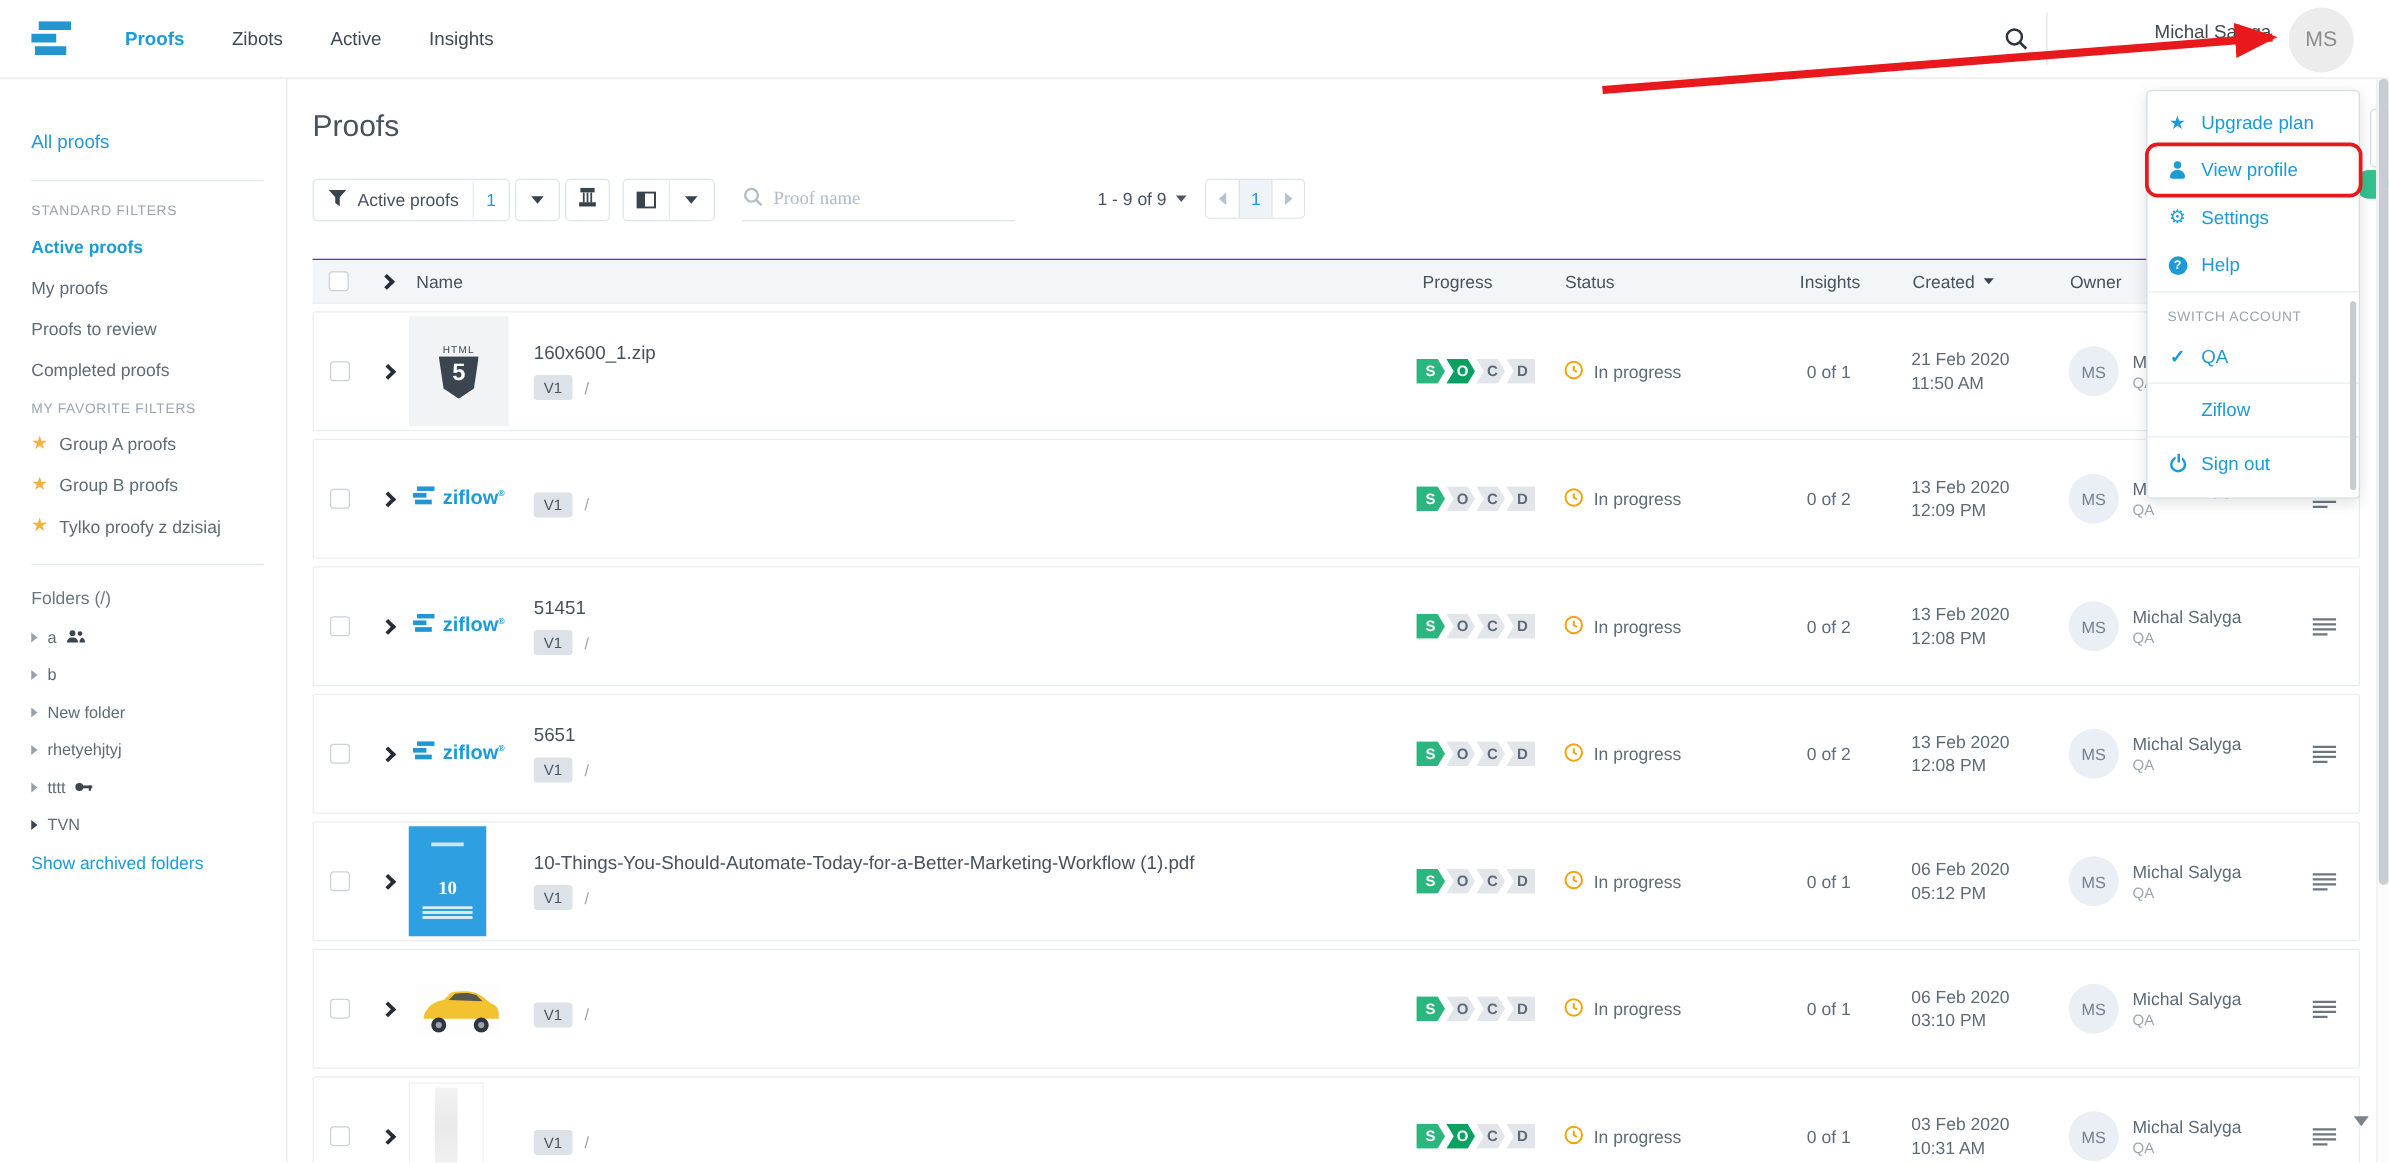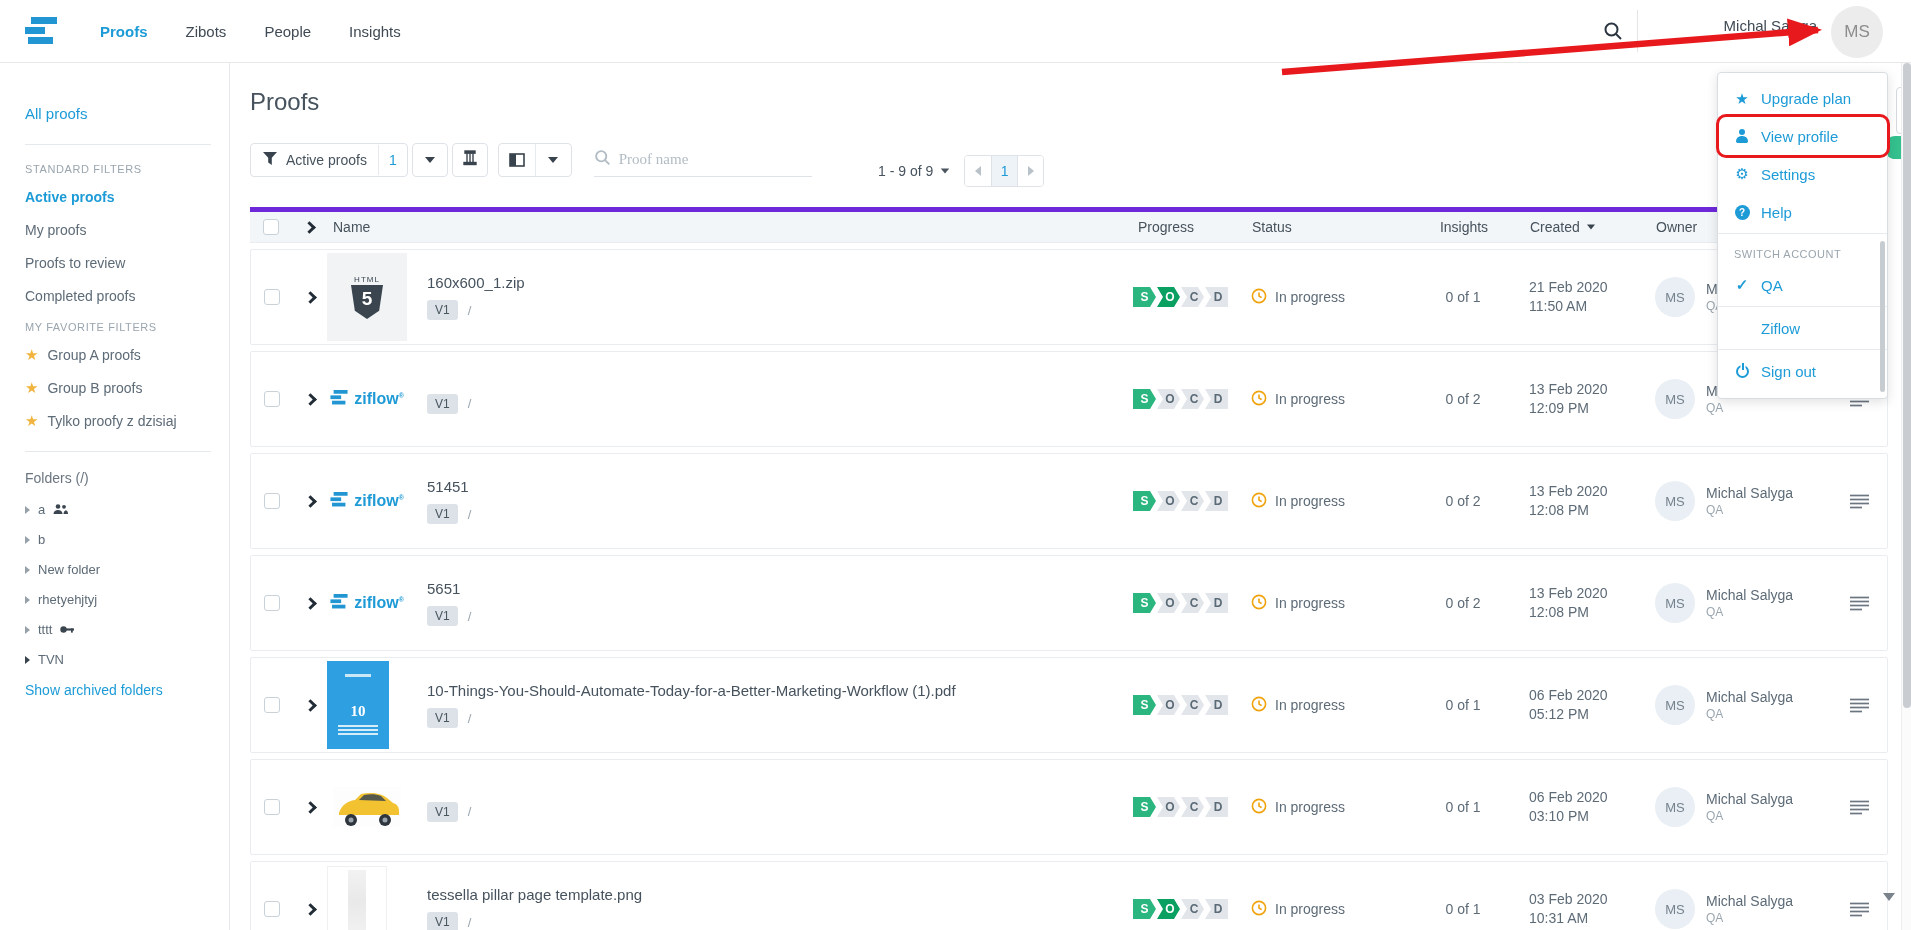--- a/index.html
+++ b/index.html
@@ -49,34 +49,34 @@
   .caret { width:0; height:0; border-left:5px solid transparent; border-right:5px solid transparent; border-top:6px solid #39434d; display:inline-block; }
   .sq-btn { width:36px; justify-content:center; margin-left:4px; }
   .group2 { margin-left:10px; }
   .group2 .half { width:36px; height:32px; display:flex; align-items:center; justify-content:center; }
   .group2 .half + .half { border-left:1px solid #e6eaee; }
   .search-field { margin-left:22px; display:flex; align-items:center; gap:8px; border-bottom:1px solid #dfe3e7;
     height:34px; width:218px; }
   .search-field input { border:none; outline:none; font-size:15px; color:#46525d; width:180px; font-family:Liberation Serif, serif; }
   .search-field input::placeholder { color:#b2bcc4; }
 
-  .pager { position:absolute; left:628px; top:12px; display:flex; align-items:center; gap:14px;text-align:center; }
+  .pager { position:absolute; left:628px; top:0; display:flex; align-items:center; gap:14px;text-align:center; }
   .pager-range { font-size:14px; color:#46525d; display:flex; align-items:center; gap:7px; cursor:pointer; }
   .pager-range .caret { border-top-color:#4a5560; transform:scale(.85); }
   .page-group { display:flex; border:1px solid #dfe3e7; border-radius:4px; overflow:hidden; }
   .page-cell { width:26px; height:30px; display:flex; align-items:center; justify-content:center; background:#fff; cursor:pointer; }
   .page-cell + .page-cell { border-left:1px solid #dfe3e7; }
   .page-cell.cur { background:#eef3f7; color:#1d9bd7; font-size:14px; }
   .pg-tri { width:0; height:0; border-top:5px solid transparent; border-bottom:5px solid transparent; }
   .pg-prev { border-right:6px solid #b9c1c9; }
   .pg-next { border-left:6px solid #b9c1c9; }
 
   
   .tgrid { display:grid; grid-template-columns:42px 34px 100px 1fr 118px 168px 88px 128px 196px 56px; align-items:center; }
-  .thead { margin-top:30px; height:36px; background:#f3f6f8; border-top:5px solid #6d28d9; border-bottom:1px solid #e9edf0; font-size:14px; color:#46525d; }
+  .thead { margin-top:30px; height:36px; background:#f3f6f8; border-top:1px solid #6d28d9; border-bottom:1px solid #e9edf0; font-size:14px; color:#46525d; }
   .checkbox { width:16px; height:16px; background:#fff; border:1px solid #c9d2d9; border-radius:3px; display:inline-block; cursor:pointer; }
   .chev { width:9px; height:9px; border-top:3px solid #222d37; border-right:3px solid #222d37; transform:rotate(45deg); display:inline-block; cursor:pointer; }
   .c-center { display:flex; justify-content:center; }
   .h-name { padding-left:7px; }
   .h-prog { padding-left:4px; }
   .h-dec { text-align:center; }
   .h-created { padding-left:22px; display:flex; align-items:center; gap:6px; cursor:pointer; }
   .h-created .caret { transform:scale(.8); }
   .h-owner { padding-left:20px; }
 
@@ -171,21 +171,21 @@
   <div class="logo">
     <svg width="32" height="28" viewBox="0 0 32 28">
         <rect x="6" y="0" width="26" height="7" fill="#2196d3"></rect>
         <rect x="0" y="10" width="20" height="7" fill="#2196d3"></rect>
         <rect x="3" y="20" width="25" height="7" fill="#2196d3"></rect>
       </svg>
   </div>
   <div class="nav">
     <span class="nav-item active">Proofs</span>
     <span class="nav-item">Zibots</span>
-    <span class="nav-item">People</span>
+    <span class="nav-item">Active</span>
     <span class="nav-item">Insights</span>
   </div>
   <div class="top-right">
     <span class="search-btn">
       <svg width="20" height="20" viewBox="0 0 20 20" fill="none" stroke="#2b3540" stroke-width="2">
           <circle cx="8.5" cy="8.5" r="6"></circle>
           <line x1="13" y1="13" x2="18" y2="18"></line>
         </svg>
     </span>
     <span class="top-divider"></span>
@@ -723,21 +723,20 @@
     <div class="c-center">
           <span class="chev"></span>
         </div>
     <div class="c-thumb">
       <div class="thumb faint-image">
 
         <span class="faint-strip"></span>
       </div>
     </div>
     <div>
-      <div class="pname">tessella pillar page template.png</div>
       <div class="pmeta">
         <span class="vbadge">V1</span>
         <span class="ppath">/</span>
       </div>
     </div>
     <div class="c-prog">
       <span class="pb pb-first done">S</span>
       <span class="pb active">O</span>
       <span class="pb pending">C</span>
       <span class="pb pb-last pending">D</span>

